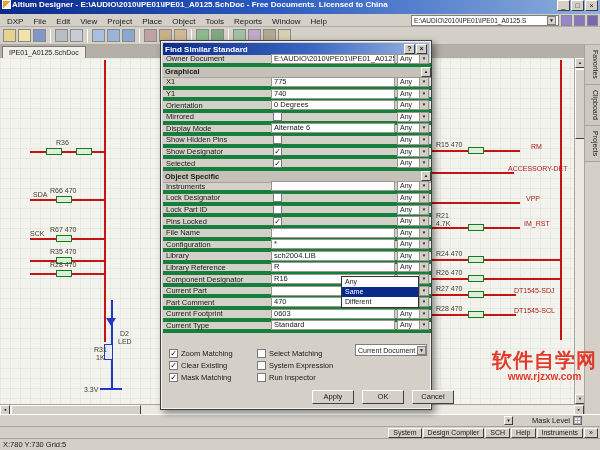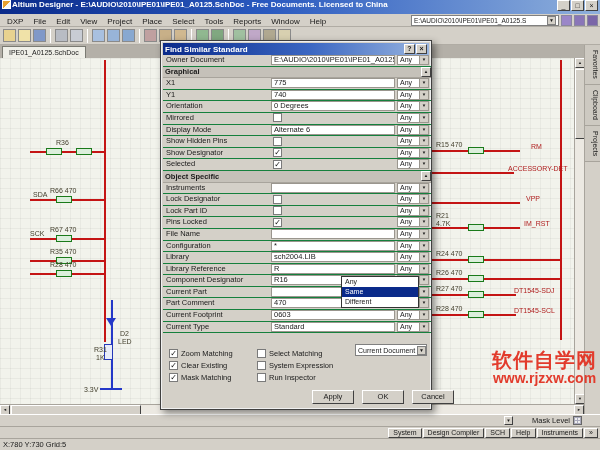--- a/index.html
+++ b/index.html
@@ -54,21 +54,21 @@
   
   .sidebar{position:absolute;left:584px;top:45px;width:16px;height:369px;background:#d4d0c8;border-left:1px solid #a8a49c;}
   .side-tab{writing-mode:vertical-rl;font-size:7px;padding:5px 1px;border-bottom:1px solid #a8a49c;background:#cdc9c1;text-align:center;width:15px;}
 
   
   .dialog{position:absolute;left:160px;top:40px;width:272px;height:370px;background:#d4d0c8;border:1px solid #404040;outline:1px solid #f0f0f0;outline-offset:-2px;box-shadow:3px 3px 7px rgba(0,0,0,0.45);z-index:10;}
   .dlg-title{position:absolute;left:2px;top:2px;right:2px;height:12px;background:linear-gradient(90deg,#0a2a8a,#3a66c2 55%,#9ab6e0);display:flex;align-items:center;padding:0 2px;gap:1px;}
   .dlg-title .t{flex:1;color:#fff;font-size:8px;font-weight:bold;white-space:nowrap;}
   .dlg-btn{width:11px;height:10px;background:#d4d0c8;border:1px solid;border-color:#fff #404040 #404040 #fff;font-size:7px;line-height:8px;text-align:center;font-weight:bold;}
   .fso-rows{position:absolute;left:2px;top:14px;width:268px;}
-  .fso-row{display:flex;align-items:flex-start;height:11.6px;border-bottom:1px solid #15803d;}
+  .fso-row{display:flex;align-items:center;height:11.6px;border-bottom:4px solid #15803d;}
   .fso-label{width:108px;font-size:7.5px;padding-left:3px;white-space:nowrap;overflow:hidden;}
   .fso-val{width:124px;height:10px;background:#fff;border:1px solid #9a968e;font-size:7.5px;line-height:8px;padding:0 2px;overflow:hidden;white-space:nowrap;}
   .fso-val.nobox{background:transparent;border:none;display:flex;align-items:center;}
   .cb{width:9px;height:9px;background:#fff;border:1px solid #7a7a7a;font-size:8px;line-height:8px;text-align:center;color:#111;flex:none;}
   .fso-match{width:32px;height:10px;margin-left:2px;background:#fff;border:1px solid #9a968e;display:flex;align-items:center;}
   .fso-match .mtext{flex:1;font-size:7px;padding-left:2px;line-height:8px;}
   .fso-match .arrow{width:9px;height:8px;background:#d4d0c8;border-left:1px solid #9a968e;font-size:4.5px;line-height:8px;text-align:center;}
   .fso-section{display:flex;align-items:center;height:11.6px;background:#c5c1b9;border-bottom:1px solid #a8a49c;padding-left:2px;}
   .sec-label{font-size:7.5px;font-weight:bold;}
   .sec-btn{margin-left:auto;width:10px;height:10px;background:#d4d0c8;border:1px solid;border-color:#fff #404040 #404040 #fff;font-size:4.5px;line-height:8px;text-align:center;}
@@ -79,21 +79,21 @@
   .opt{display:flex;align-items:center;gap:3px;}
   .opt-label{font-size:7.5px;white-space:nowrap;}
   .scope{position:absolute;left:194px;top:303px;width:72px;height:12px;background:#fff;border:1px solid #808080;display:flex;align-items:center;}
   .scope .txt{flex:1;font-size:7px;padding-left:2px;white-space:nowrap;overflow:hidden;}
   .fso-buttons{position:absolute;left:127px;top:349px;display:flex;gap:8px;margin-left:24px;}
   .win-btn{width:42px;height:14px;background:#d4d0c8;border:1px solid;border-color:#fff #404040 #404040 #fff;font-size:7.5px;line-height:12px;text-align:center;}
 
   
   .watermark{position:absolute;right:3px;top:349px;z-index:40;color:#e23b2c;text-align:center;line-height:1.1;}
   .watermark .cn{font-size:20px;font-weight:bold;letter-spacing:1px;}
-  .watermark .url{font-size:14px;font-weight:bold;}
+  .watermark .url{font-size:10px;font-weight:bold;}
 
   
   .maskbar{position:absolute;left:0;top:414px;width:600px;height:12px;background:#d4d0c8;border-top:1px solid #fff;}
   .mask-ctl{position:absolute;right:18px;top:1px;display:flex;align-items:center;gap:3px;}
   .mask-ic{width:9px;height:9px;background:#d4d0c8;border:1px solid;border-color:#fff #404040 #404040 #fff;font-size:4.5px;line-height:7px;text-align:center;}
   .mask-grid{width:9px;height:9px;border:1px solid #666;background:linear-gradient(#aab 1px,transparent 1px),linear-gradient(90deg,#aab 1px,transparent 1px);background-size:3px 3px;background-color:#eee;}
   .mask-label{font-size:7.5px;margin-left:16px;}
   .panelrow{position:absolute;left:0;top:426px;width:600px;height:12px;background:#d4d0c8;border-top:1px solid #a8a49c;display:flex;justify-content:flex-end;align-items:center;gap:1px;padding-right:2px;}
   .panel-btn{height:10px;background:#d4d0c8;border:1px solid;border-color:#fff #404040 #404040 #fff;font-size:7px;line-height:8px;padding:0 4px;white-space:nowrap;}
   .statusrow{position:absolute;left:0;top:438px;width:600px;height:12px;background:#d4d0c8;border-top:1px solid #a8a49c;display:flex;align-items:center;padding-left:3px;font-size:7.5px;}
@@ -114,21 +114,21 @@
   </div>
 
   <div class="menubar">
     <div style="display:flex;">
         <div class="menu-item">DXP</div>
         <div class="menu-item">File</div>
         <div class="menu-item">Edit</div>
         <div class="menu-item">View</div>
         <div class="menu-item">Project</div>
         <div class="menu-item">Place</div>
-        <div class="menu-item">Select</div>
+        <div class="menu-item">Object</div>
         <div class="menu-item">Tools</div>
         <div class="menu-item">Reports</div>
         <div class="menu-item">Window</div>
         <div class="menu-item">Help</div>
       </div>
     <div class="addr">
       <div class="addr-box">
         <span class="txt">E:\AUDIO\2010\IPE01\IPE01_A0125.S</span>
         <span class="addr-arrow">▼</span>
       </div>

